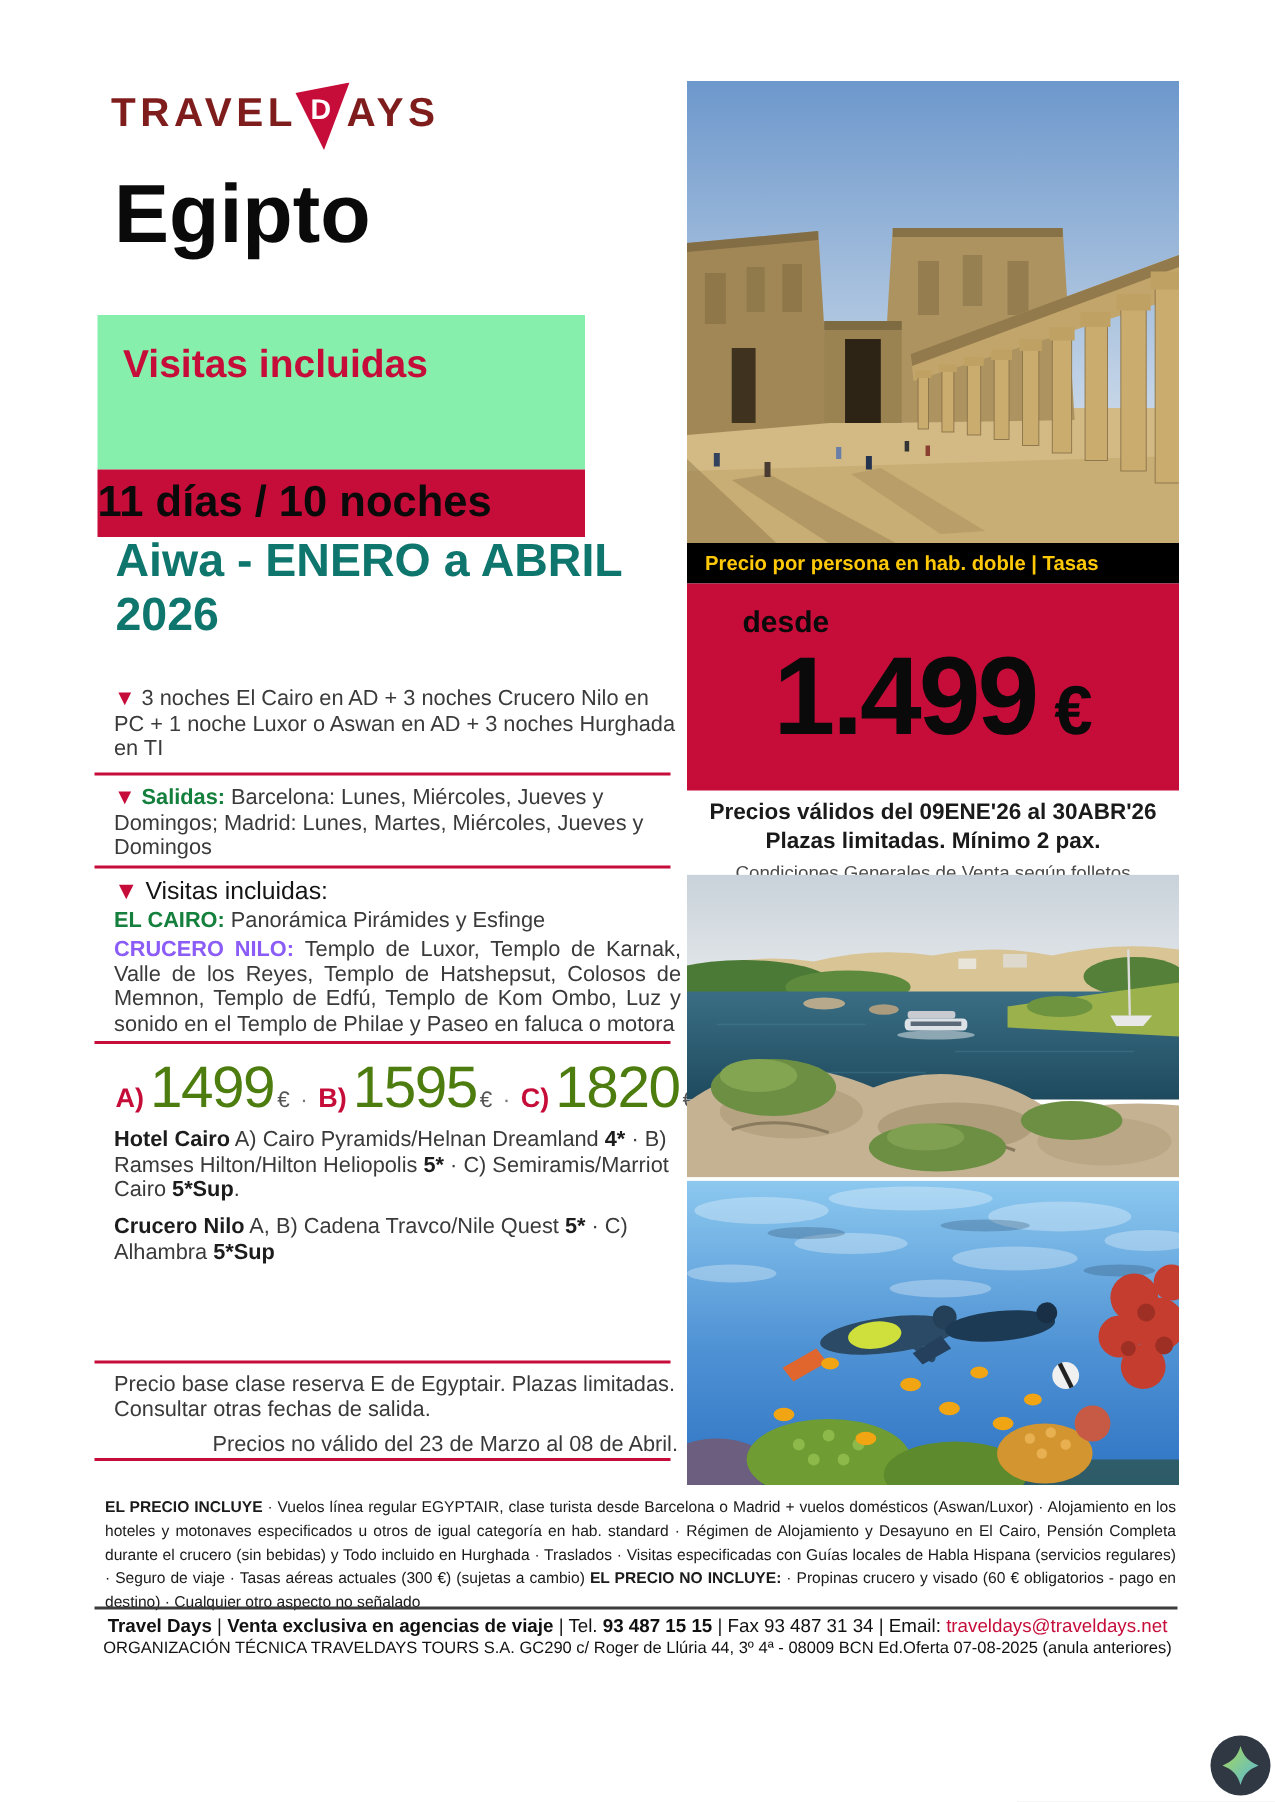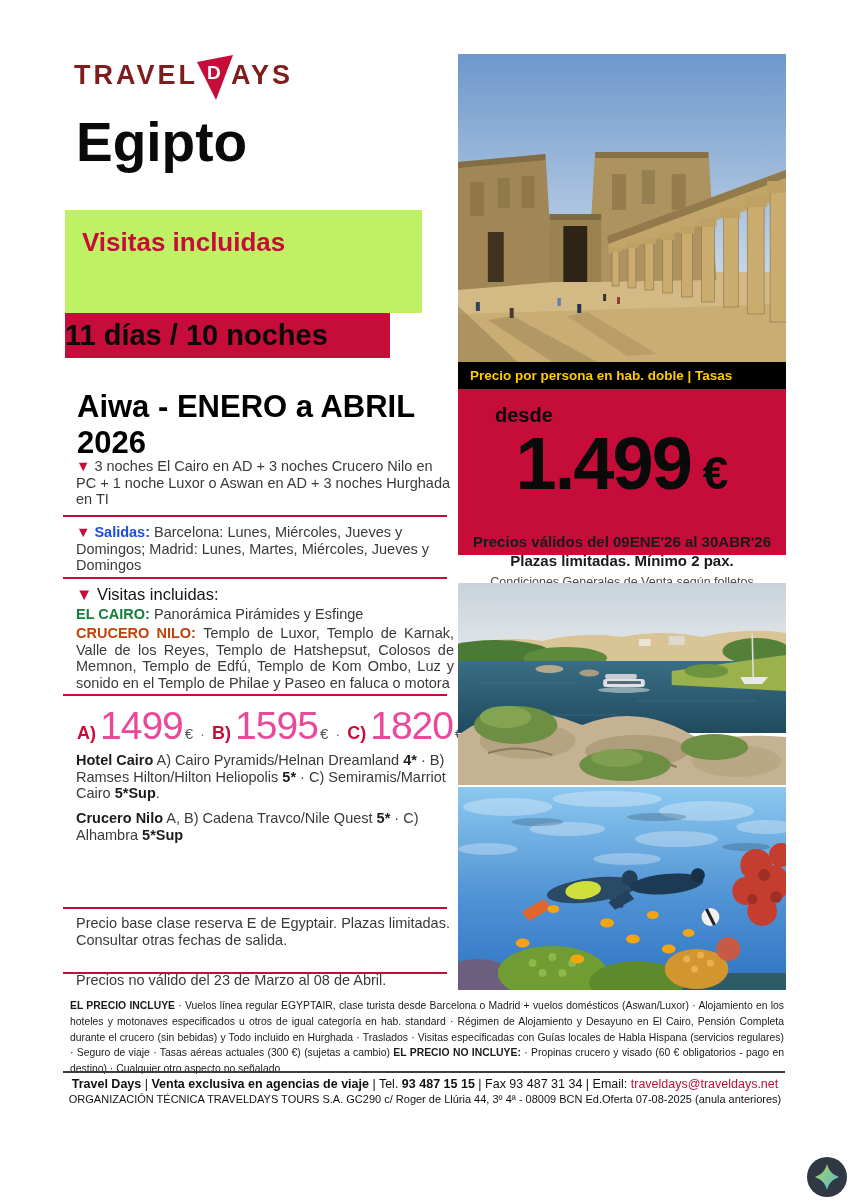--- a/index.html
+++ b/index.html
@@ -8,61 +8,61 @@
 
   .b { font-weight:bold; }
 
   
   .logo { position:absolute; left:74px; top:60px; display:flex; align-items:center;
           color:#7f1d1d; font-size:27px; font-weight:bold; letter-spacing:3px; }
   .logo svg { margin:-8px -3px -12px -2px; }
   .title { position:absolute; left:76px; top:110px; font-size:55px; font-weight:bold; color:#0a0a0a; }
 
   
-  .yellow-box { position:absolute; left:65px; top:210px; width:357px; height:103px; background:#bef264; }
+  .yellow-box { position:absolute; left:65px; top:210px; width:325px; height:103px; background:#86efac; }
   .yellow-box span { display:block; padding:17px 0 0 17px; color:#C60D3A; font-size:26px; font-weight:bold; }
   .crimson-box { position:absolute; left:65px; top:313px; width:325px; height:45px; background:#C60D3A; }
   .crimson-box span { display:block; line-height:45px; color:#0a0a0a; font-size:29px; font-weight:bold; }
 
   
-  .offer-heading { position:absolute; left:77px; top:389px; width:350px;
-                   color:#000000; font-size:31px; font-weight:bold; line-height:1.15; }
+  .offer-heading { position:absolute; left:77px; top:356px; width:350px;
+                   color:#0f766e; font-size:31px; font-weight:bold; line-height:1.15; }
   .body-text { color:#3a3a3a; font-size:14.5px; line-height:1.15; }
   .intro { position:absolute; left:76px; top:458px; width:376px; }
   .salidas { position:absolute; left:76px; top:524px; width:376px; }
   .visitas-heading { position:absolute; left:76px; top:585px; font-size:16.5px; font-weight:normal; color:#141414; }
   .cairo-line { position:absolute; left:76px; top:606px; width:378px; }
   .crucero-par { position:absolute; left:76px; top:625px; width:378px; text-align:justify; }
   .divider { position:absolute; left:63px; width:384px; height:2px; background:#C60D3A; }
   .hr1 { top:515px; } .hr2 { top:577px; } .hr3 { top:694px; } .hr4 { top:907px; } .hr5 { top:972px; }
 
   .price-line { position:absolute; left:77px; top:704px; display:flex; align-items:baseline; white-space:nowrap; }
   .price-line .lbl { color:#C60D3A; font-size:18px; font-weight:bold; margin-right:4px; }
-  .price-line .val { color:#ec4899; font-size:39px; letter-spacing:-1px; }
+  .price-line .val { color:#4d7c0f; font-size:39px; letter-spacing:-1px; }
   .price-line .eur { color:#555555; font-size:15px; margin-left:2px; }
   .price-line .sep { color:#777777; font-size:15px; margin:0 7px; }
 
   .hotels { position:absolute; left:76px; top:752px; width:380px; }
   .hotels p { margin-bottom:8px; }
   .hotels .b { color:#1c1c1c; }
 
   .notes { position:absolute; left:76px; top:915px; width:376px; }
-  .notes p + p { margin-top:24px; }
+  .notes p + p { margin-top:7px;text-align:right; }
 
   
   .photo { position:absolute; left:458px; width:328px; overflow:hidden; }
   .photo svg { display:block; width:100%; height:100%; }
   .photo-temple { top:54px; height:308px; }
   .photo-nile { top:583px; height:202px; }
   .photo-reef { top:787px; height:203px; }
 
   .ribbon { position:absolute; left:458px; top:362px; width:328px; height:27px; background:#000000; }
   .ribbon span { display:block; line-height:27px; padding-left:12px; color:#FFC907; font-size:13.5px; font-weight:bold; }
 
-  .price-box { position:absolute; left:458px; top:389px; width:328px; height:166px; background:#C60D3A; color:#0a0a0a; }
+  .price-box { position:absolute; left:458px; top:389px; width:328px; height:138px; background:#C60D3A; color:#0a0a0a; }
   .price-box .desde { display:block; margin:15px 0 0 37px; font-size:20px; font-weight:bold; }
   .price-box .amount-row { display:flex; justify-content:center; align-items:baseline; margin-top:-6px; }
   .price-box .amount { font-size:74px; font-weight:bold; letter-spacing:-2px; }
   .price-box .cur { font-size:46px; font-weight:bold; margin-left:12px; }
 
   .valid { position:absolute; left:458px; top:533px; width:328px; text-align:center; }
   .valid .v1, .valid .v2 { font-size:15px; font-weight:bold; color:#1a1a1a; line-height:1.25; }
   .valid .cond { font-size:12.5px; color:#4a4a4a; margin-top:4px; }
 
   
@@ -180,25 +180,25 @@
 
   <div class="valid">
     <p class="v1">Precios válidos del 09ENE'26 al 30ABR'26</p>
     <p class="v2">Plazas limitadas. Mínimo 2 pax.</p>
     <p class="cond">Condiciones Generales de Venta según folletos TravelDays.</p>
   </div>
 
   <h2 class="offer-heading">Aiwa - ENERO a ABRIL 2026</h2>
   <p class="intro body-text"><span style="color: rgb(198, 13, 58);">▼ </span><span>3 noches El Cairo en AD + 3 noches Crucero Nilo en PC + 1 noche Luxor o Aswan en AD + 3 noches Hurghada en TI</span></p>
   <div class="divider hr1"></div>
-  <p class="salidas body-text"><span style="color: rgb(198, 13, 58);">▼ </span><span class="b" style="color: #1d4ed8;">Salidas:</span><span> Barcelona: Lunes, Miércoles, Jueves y Domingos; Madrid: Lunes, Martes, Miércoles, Jueves y Domingos</span></p>
+  <p class="salidas body-text"><span style="color: rgb(198, 13, 58);">▼ </span><span class="b" style="color: #15803d;">Salidas:</span><span> Barcelona: Lunes, Miércoles, Jueves y Domingos; Madrid: Lunes, Martes, Miércoles, Jueves y Domingos</span></p>
   <div class="divider hr2"></div>
   <p class="visitas-heading"><span style="color: rgb(198, 13, 58);">▼ </span><span>Visitas incluidas:</span></p>
   <p class="cairo-line body-text"><span class="b" style="color: #15803d;">EL CAIRO: </span><span>Panorámica Pirámides y Esfinge</span></p>
-  <p class="crucero-par body-text"><span class="b" style="color: #c2410c;">CRUCERO NILO: </span><span>Templo de Luxor,  Templo de Karnak, Valle de los Reyes,  Templo de Hatshepsut,  Colosos de Memnon,  Templo de Edfú,  Templo de Kom Ombo, Luz y sonido en el Templo de Philae y  Paseo en faluca o motora</span></p>
+  <p class="crucero-par body-text"><span class="b" style="color: #8b5cf6;">CRUCERO NILO: </span><span>Templo de Luxor,  Templo de Karnak, Valle de los Reyes,  Templo de Hatshepsut,  Colosos de Memnon,  Templo de Edfú,  Templo de Kom Ombo, Luz y sonido en el Templo de Philae y  Paseo en faluca o motora</span></p>
   <div class="divider hr3"></div>
 
   <div class="price-line">
     <span class="lbl">A)</span>
     <span class="val">1499</span>
     <span class="eur">€</span>
     <span class="sep">·</span>
     <span class="lbl">B)</span>
     <span class="val">1595</span>
     <span class="eur">€</span>

